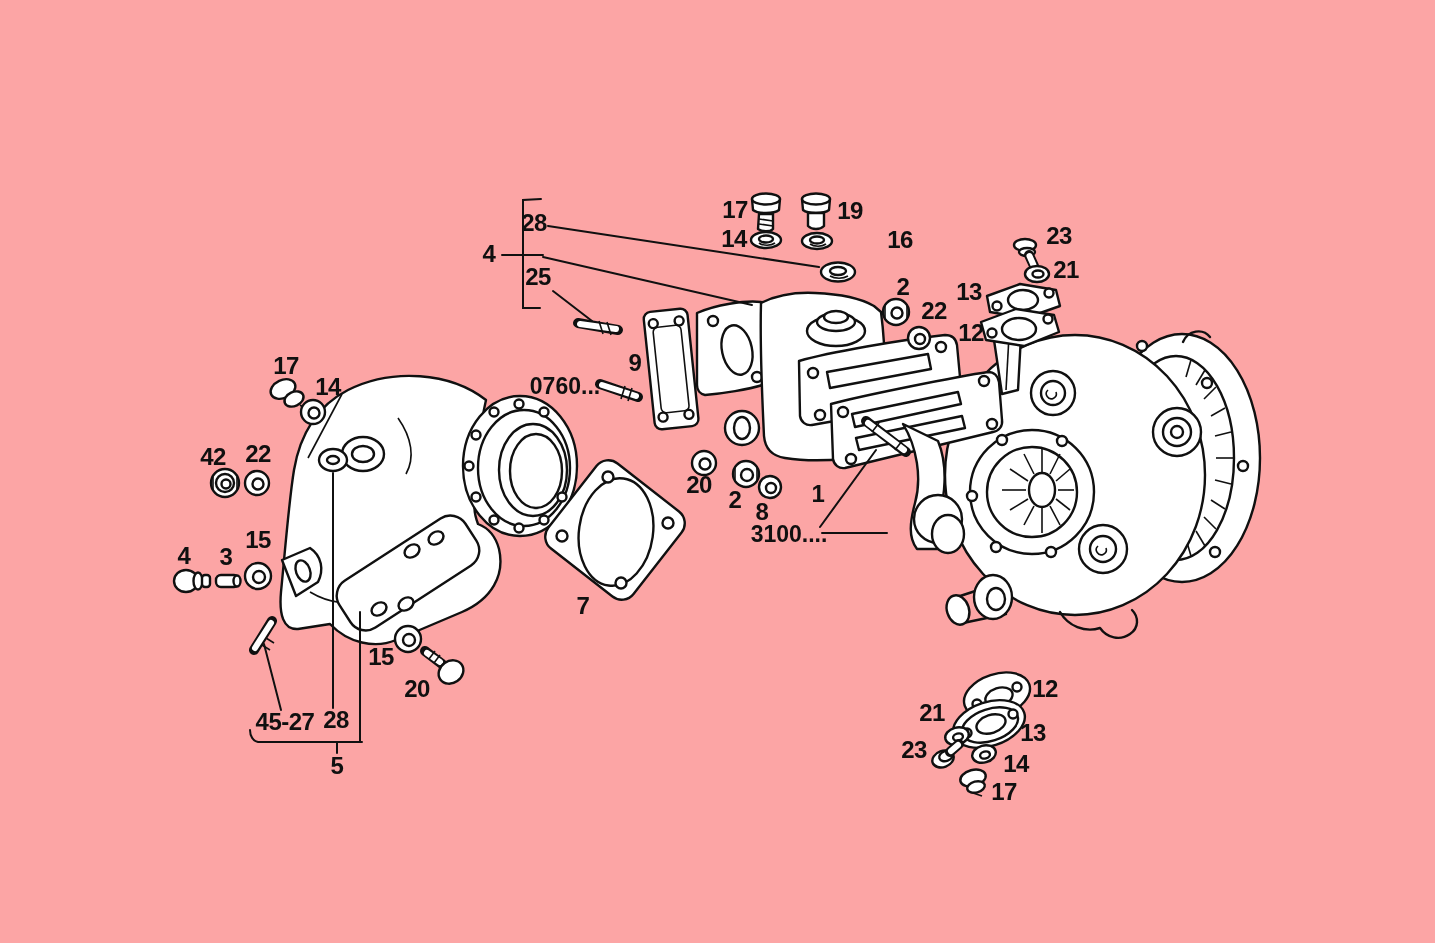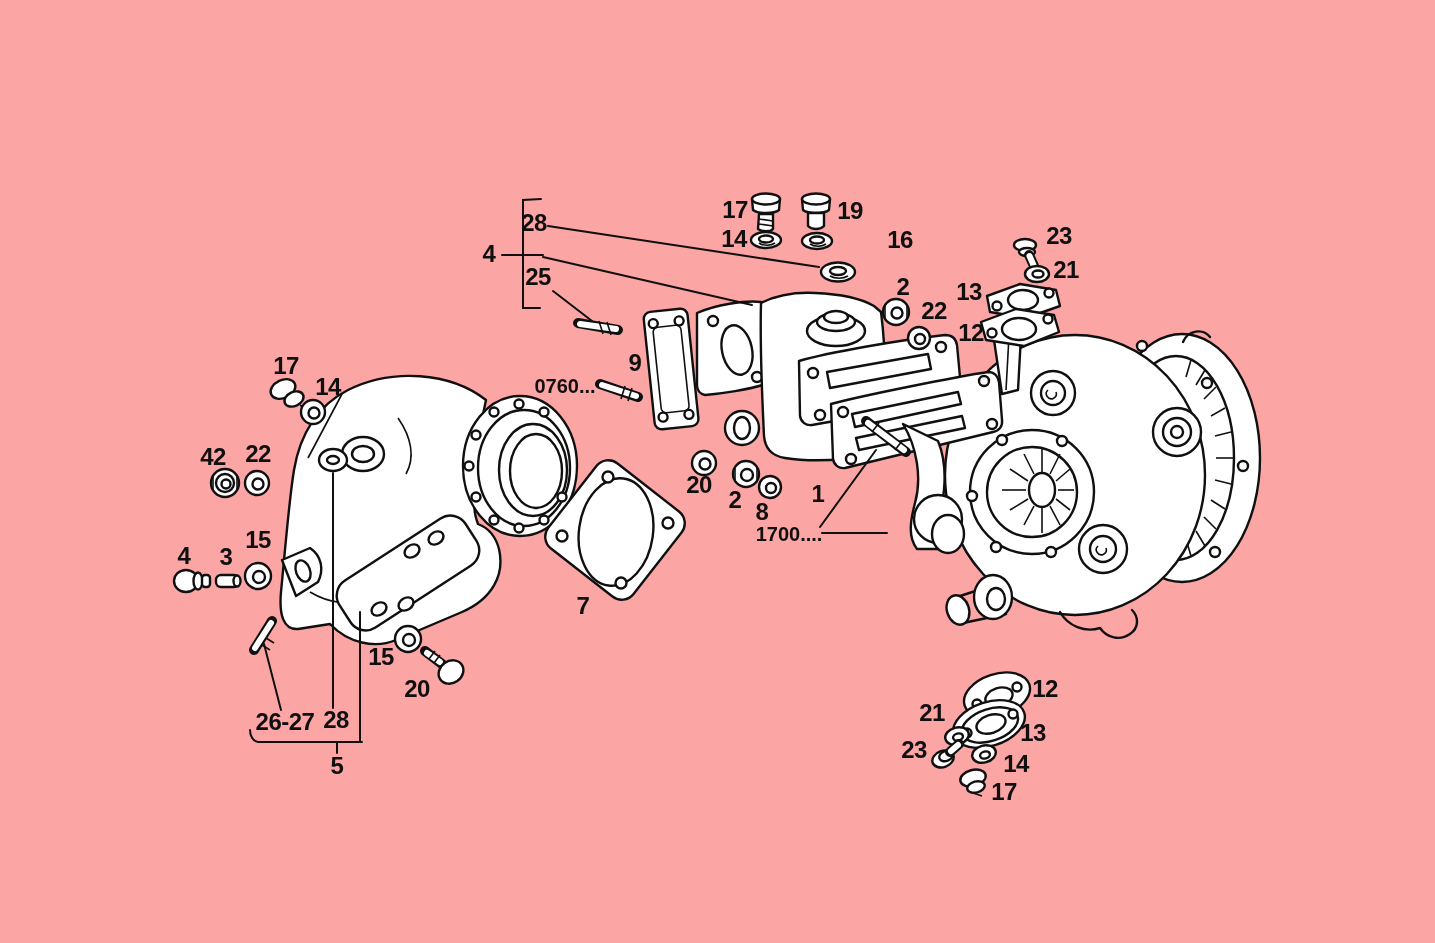--- a/index.html
+++ b/index.html
@@ -2,21 +2,21 @@
 <html><head>
 <meta charset="utf-8">
 <style>
   html,body{margin:0;padding:0;background:#fff;}
   .stage{position:relative;width:1435px;height:943px;background:#fca5a5;overflow:hidden;
          font-family:"Liberation Sans",sans-serif;}
   .stage svg{position:absolute;left:0;top:0;}
   .labels{position:absolute;left:0;top:0;width:100%;height:100%;}
   .co{position:absolute;transform:translate(-50%,-50%);font:700 24px "Liberation Sans",sans-serif;
       color:#101010;white-space:nowrap;letter-spacing:-0.5px;}
-  .co.sm{font-size:20px;letter-spacing:0;}
+  .co.sm{font-size:23px;letter-spacing:0;}
   .ln{fill:none;stroke:#101010;stroke-width:2.4;stroke-linecap:round;stroke-linejoin:round;}
   .fw{fill:#ffffff;stroke:#101010;stroke-width:2.4;stroke-linejoin:round;}
   .th{fill:none;stroke:#101010;stroke-width:1.6;}
   .ld{fill:none;stroke:#101010;stroke-width:2;stroke-linecap:round;}
   .rod{stroke:#101010;stroke-width:10;stroke-linecap:round;}
   .rodi{stroke:#ffffff;stroke-width:6;stroke-linecap:round;}
 </style>
 </head>
 <body>
 
@@ -426,31 +426,31 @@
   <span class="co" style="left:971px;top:333px">12</span>
   <span class="co" style="left:635px;top:363px">9</span>
   <span class="co sm" style="left:565px;top:386px">0760...</span>
   <span class="co" style="left:286px;top:366px">17</span>
   <span class="co" style="left:328px;top:387px">14</span>
   <span class="co" style="left:213px;top:457px">42</span>
   <span class="co" style="left:258px;top:454px">22</span>
   <span class="co" style="left:258px;top:540px">15</span>
   <span class="co" style="left:184px;top:556px">4</span>
   <span class="co" style="left:226px;top:557px">3</span>
-  <span class="co" style="left:285px;top:722px">26-27</span>
+  <span class="co" style="left:285px;top:722px">45-27</span>
   <span class="co" style="left:336px;top:720px">28</span>
   <span class="co" style="left:337px;top:766px">5</span>
   <span class="co" style="left:381px;top:657px">15</span>
   <span class="co" style="left:417px;top:689px">20</span>
   <span class="co" style="left:583px;top:606px">7</span>
   <span class="co" style="left:699px;top:485px">20</span>
   <span class="co" style="left:735px;top:500px">2</span>
   <span class="co" style="left:762px;top:512px">8</span>
   <span class="co" style="left:818px;top:494px">1</span>
-  <span class="co sm" style="left:789px;top:534px">1700....</span>
+  <span class="co sm" style="left:789px;top:534px">3100....</span>
   <span class="co" style="left:1045px;top:689px">12</span>
   <span class="co" style="left:932px;top:713px">21</span>
   <span class="co" style="left:914px;top:750px">23</span>
   <span class="co" style="left:1033px;top:733px">13</span>
   <span class="co" style="left:1016px;top:764px">14</span>
   <span class="co" style="left:1004px;top:792px">17</span>
 </div>
 </div>
 
 </body></html>

